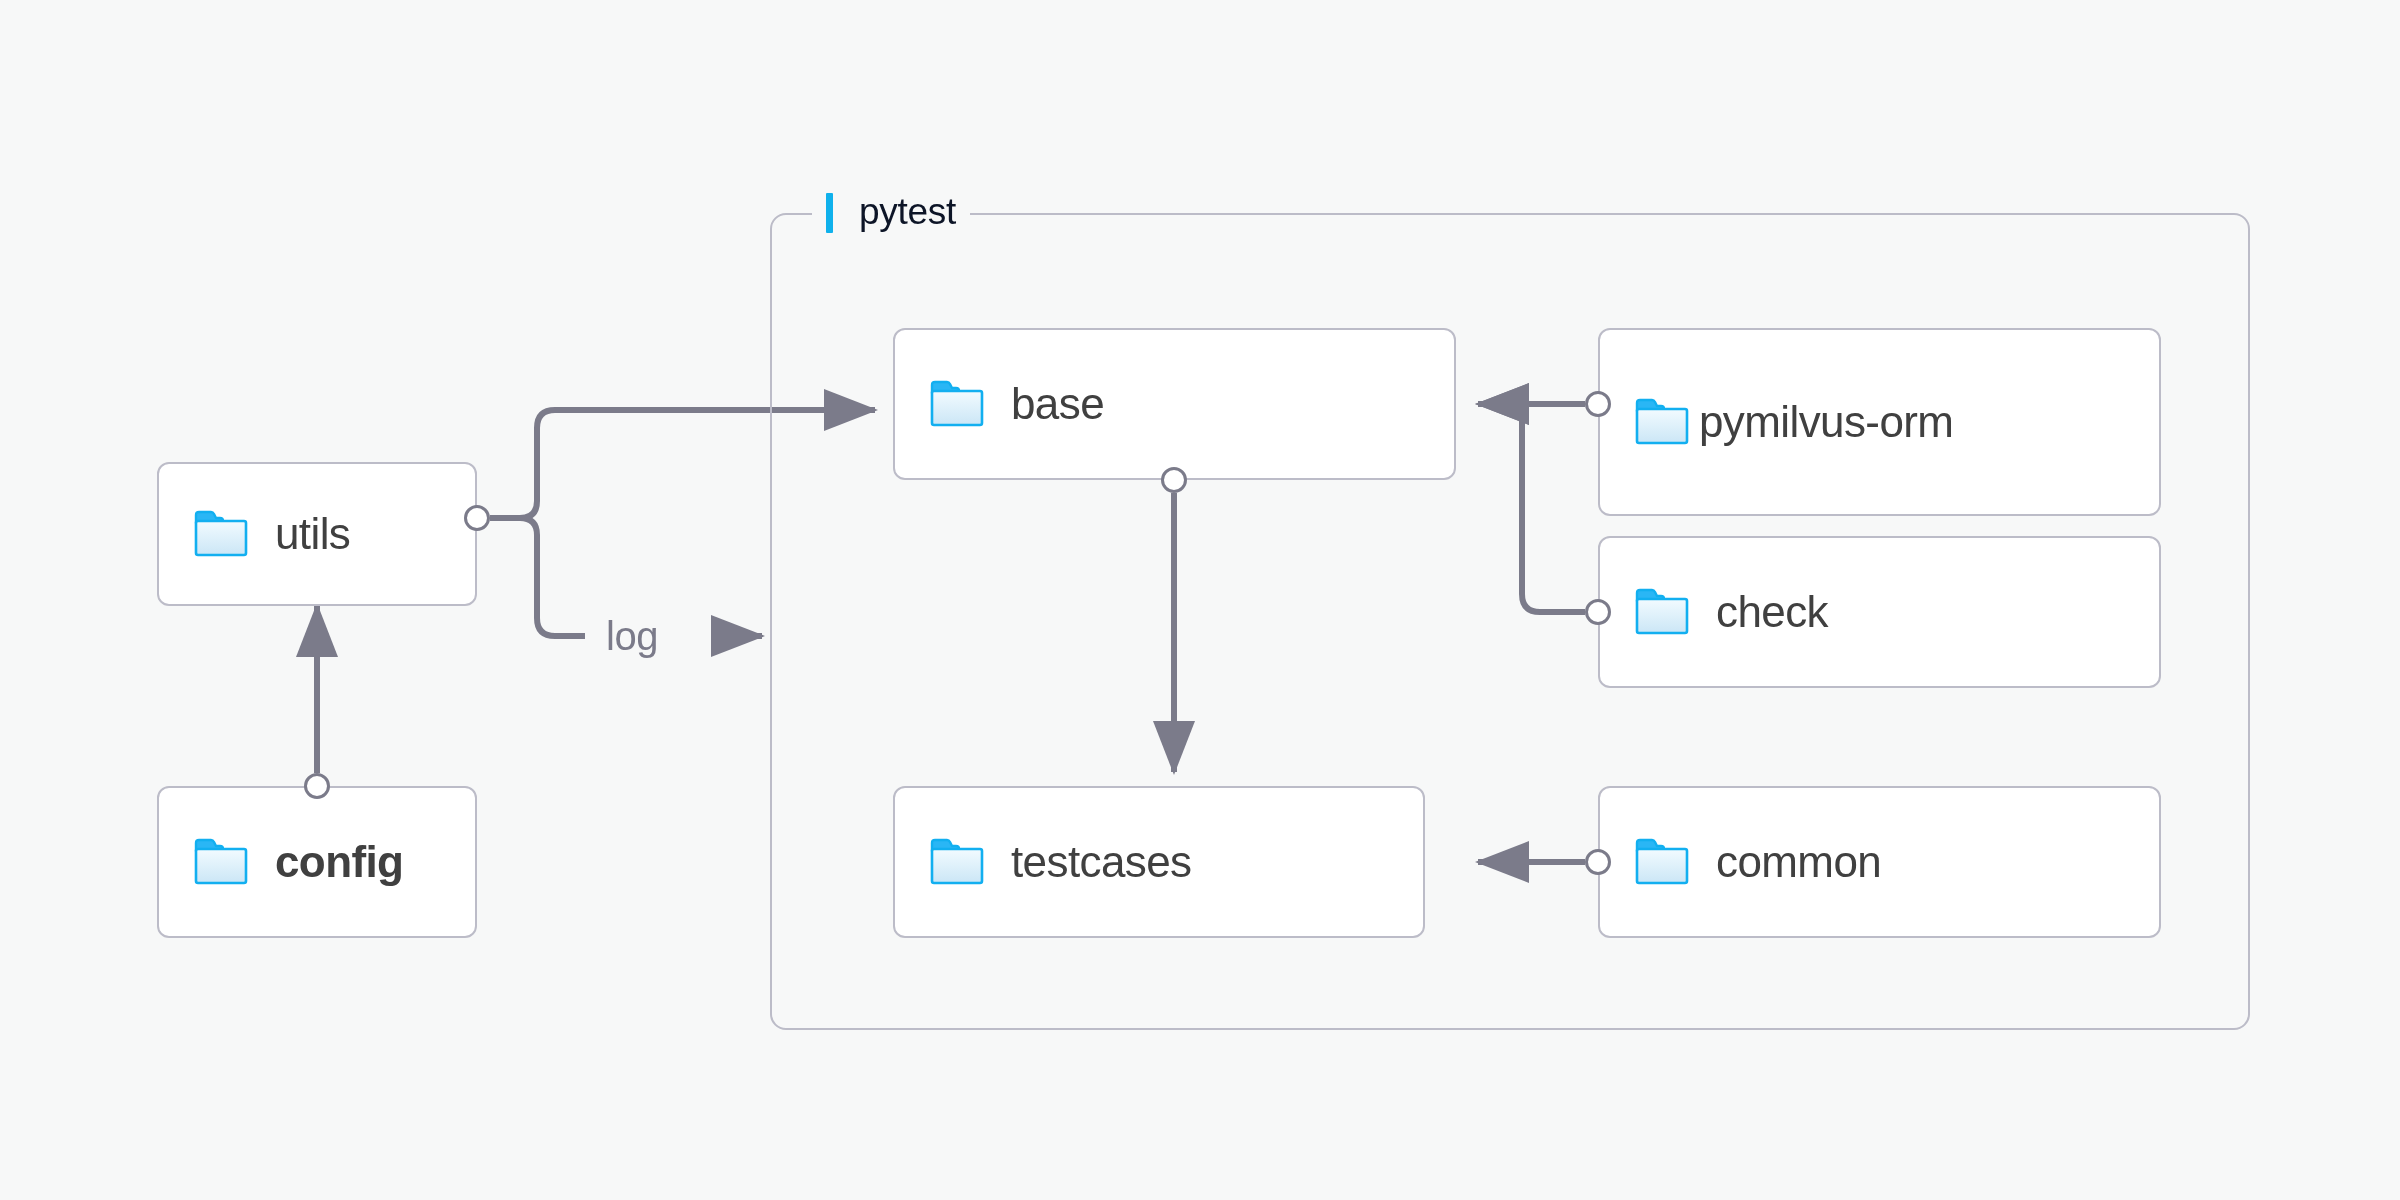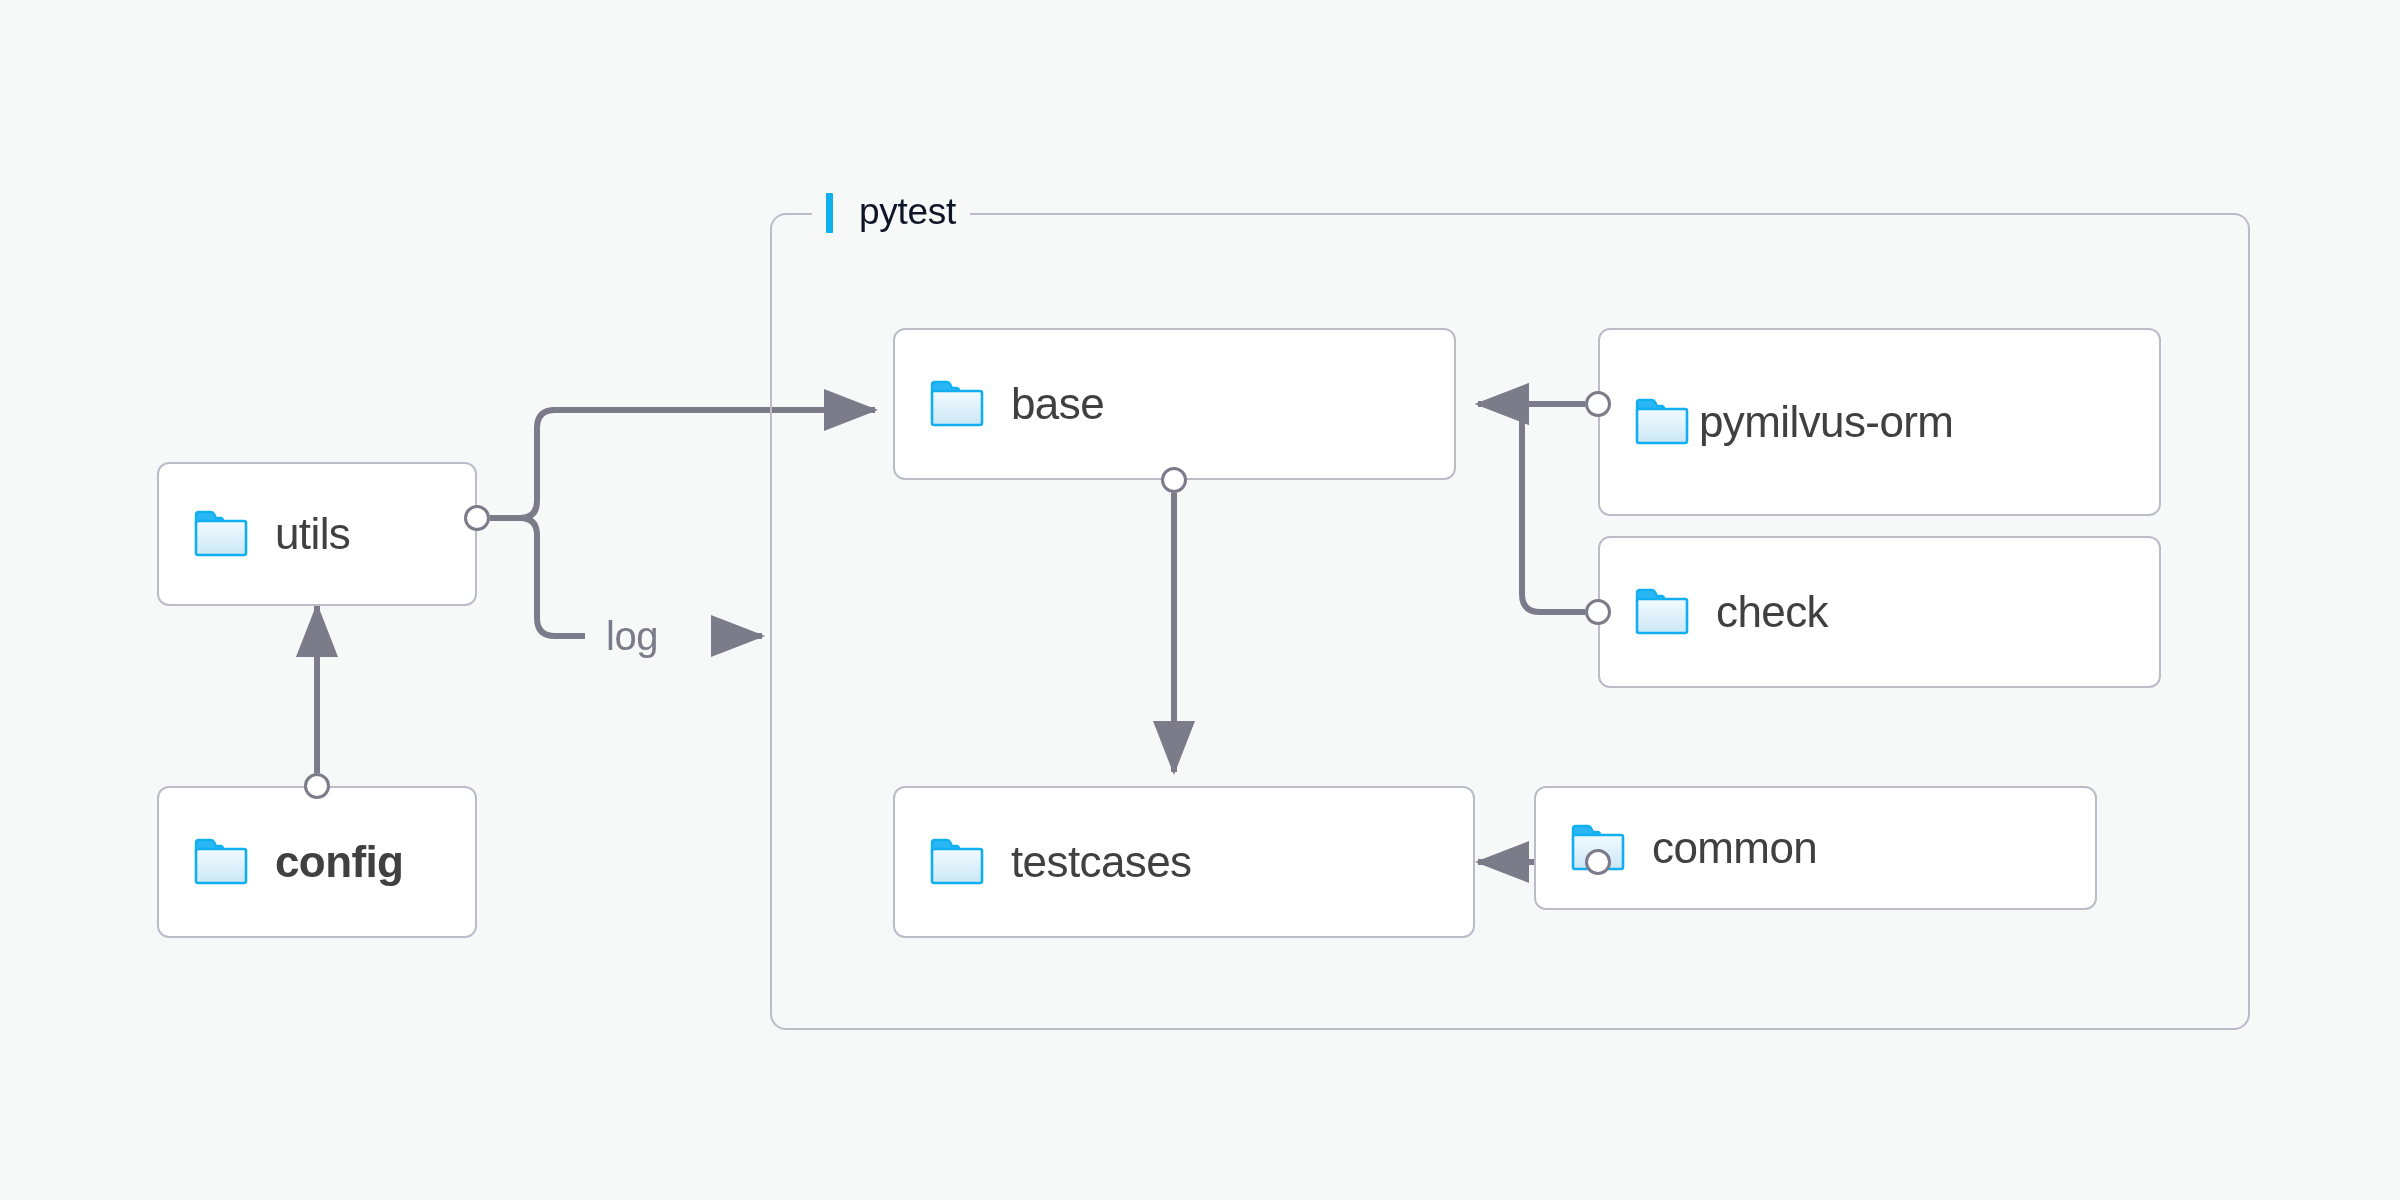--- a/index.html
+++ b/index.html
@@ -173,21 +173,21 @@
 
     <div class="node" style="left:893px; top:328px; width:563px; height:152px;">
       <svg class="folder-icon" viewBox="0 0 56 48">
         <path d="M3 9 L3 5 Q3 2 6 2 L18 2 Q20 2 21 4 L23 8 L27 8 Q30 8 30 11 L30 13 L3 13 Z" fill="#2ab6f5" stroke="#12aff0" stroke-width="2.4" stroke-linejoin="round"></path>
         <rect x="3" y="11" width="50" height="34" rx="2" fill="url(#folderGrad)" stroke="#12aff0" stroke-width="2.6"></rect>
       </svg>
       <span class="node-label">base</span>
     </div>
     <div class="port" style="left:1161px; top:467px;"></div>
 
-    <div class="node" style="left:893px; top:786px; width:582px; height:152px;align-items:center;">
+    <div class="node" style="left:893px; top:786px; width:532px; height:152px;align-items:center;">
       <svg class="folder-icon" viewBox="0 0 56 48">
         <path d="M3 9 L3 5 Q3 2 6 2 L18 2 Q20 2 21 4 L23 8 L27 8 Q30 8 30 11 L30 13 L3 13 Z" fill="#2ab6f5" stroke="#12aff0" stroke-width="2.4" stroke-linejoin="round"></path>
         <rect x="3" y="11" width="50" height="34" rx="2" fill="url(#folderGrad)" stroke="#12aff0" stroke-width="2.6"></rect>
       </svg>
       <span class="node-label">testcases</span>
     </div>
 
     <div class="node" style="left:1598px; top:328px; width:563px; height:188px;gap:9px;">
       <svg class="folder-icon" viewBox="0 0 56 48">
         <path d="M3 9 L3 5 Q3 2 6 2 L18 2 Q20 2 21 4 L23 8 L27 8 Q30 8 30 11 L30 13 L3 13 Z" fill="#2ab6f5" stroke="#12aff0" stroke-width="2.4" stroke-linejoin="round"></path>
@@ -199,21 +199,21 @@
 
     <div class="node" style="left:1598px; top:536px; width:563px; height:152px;">
       <svg class="folder-icon" viewBox="0 0 56 48">
         <path d="M3 9 L3 5 Q3 2 6 2 L18 2 Q20 2 21 4 L23 8 L27 8 Q30 8 30 11 L30 13 L3 13 Z" fill="#2ab6f5" stroke="#12aff0" stroke-width="2.4" stroke-linejoin="round"></path>
         <rect x="3" y="11" width="50" height="34" rx="2" fill="url(#folderGrad)" stroke="#12aff0" stroke-width="2.6"></rect>
       </svg>
       <span class="node-label">check</span>
     </div>
     <div class="port" style="left:1585px; top:599px;"></div>
 
-    <div class="node" style="left:1534px; top:786px; width:563px; height:124px;">
+    <div class="node" style="left:1598px; top:786px; width:563px; height:152px;">
       <svg class="folder-icon" viewBox="0 0 56 48">
         <path d="M3 9 L3 5 Q3 2 6 2 L18 2 Q20 2 21 4 L23 8 L27 8 Q30 8 30 11 L30 13 L3 13 Z" fill="#2ab6f5" stroke="#12aff0" stroke-width="2.4" stroke-linejoin="round"></path>
         <rect x="3" y="11" width="50" height="34" rx="2" fill="url(#folderGrad)" stroke="#12aff0" stroke-width="2.6"></rect>
       </svg>
       <span class="node-label">common</span>
     </div>
     <div class="port" style="left:1585px; top:849px;"></div>
 
     <span class="edge-label" style="left:600px; top:616px;">log</span>
 

